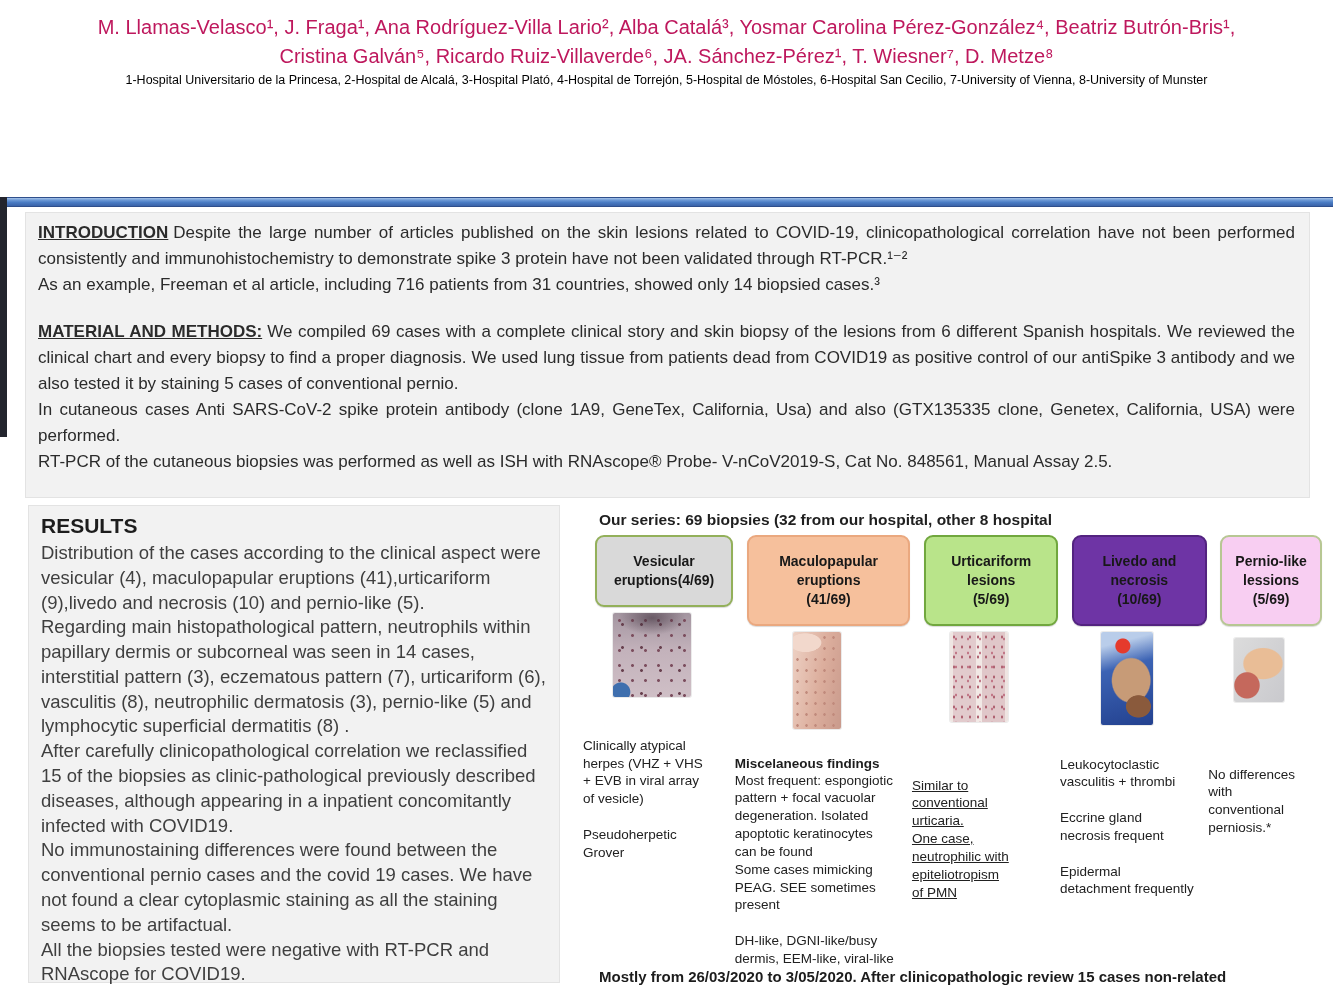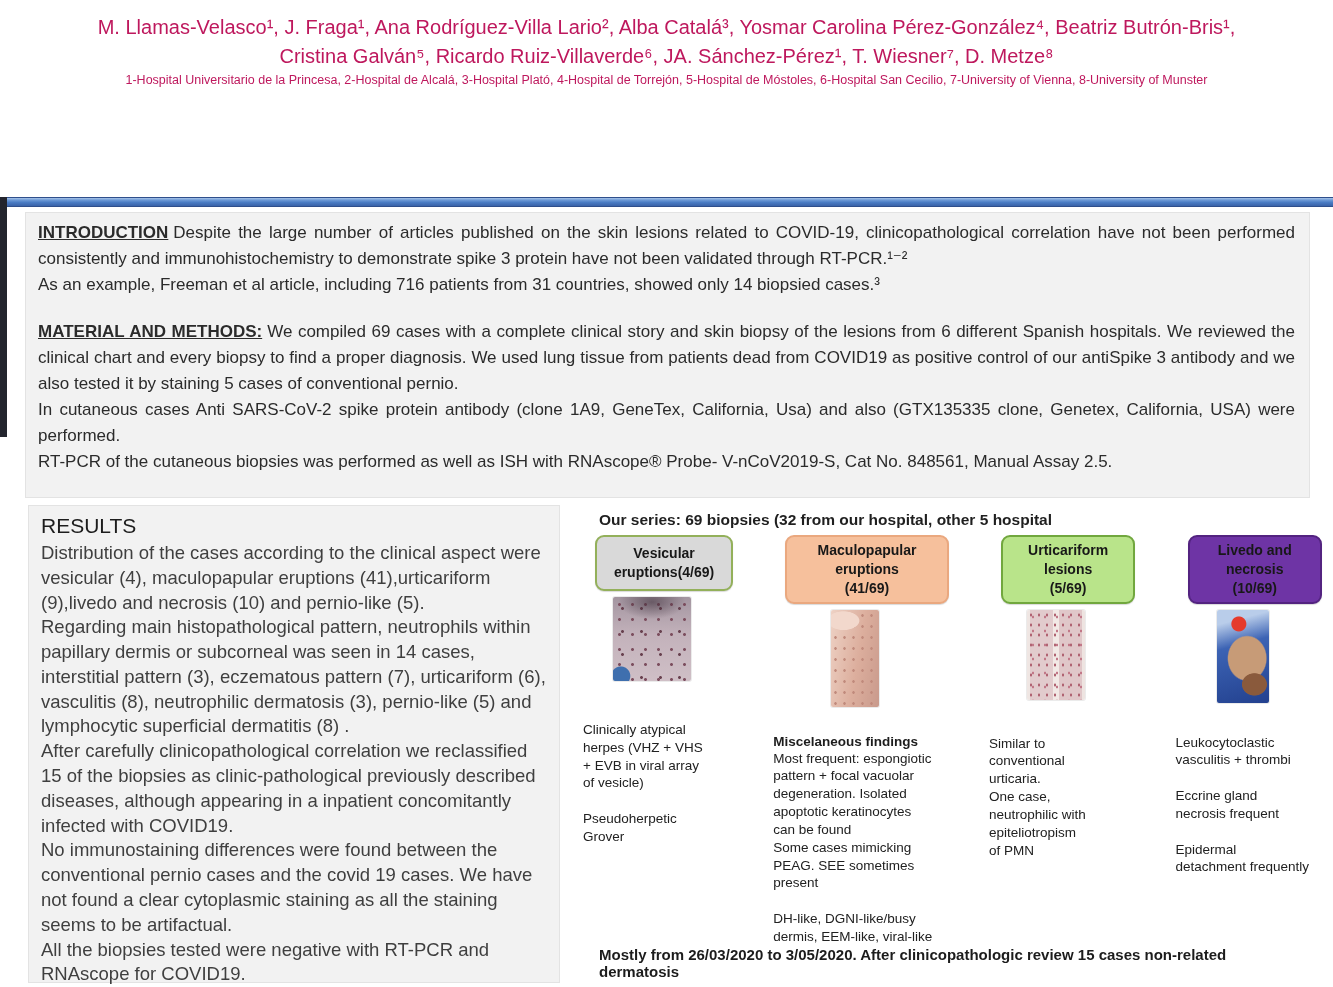--- a/index.html
+++ b/index.html
@@ -10,21 +10,21 @@
   
   .header{position:absolute;top:6px;left:0;width:100%;text-align:center;}
   .title{
     font-size:33px;font-weight:800;line-height:1.22;letter-spacing:-0.5px;
     color:#0c0c0c;white-space:pre-line;margin:0 auto;
   }
   .authors{
     font-size:20px;color:#be185d;margin:7px 70px 0;line-height:1.45;
   }
   .affiliations{
-    font-size:12.5px;color:#be185d;margin:2px 10px 0;
+    font-size:12.5px;color:#000000;margin:2px 10px 0;
   }
   
   .blue-bar{
     position:absolute;left:0;top:197px;width:100%;height:10px;
     background:linear-gradient(180deg,#a8c4e8 0%,#6f9bd6 25%,#4a7cc4 55%,#3a62a8 100%);
     border-top:1px solid #2f4f8c;border-bottom:1px solid #2f4f8c;box-sizing:border-box;
   }
   .left-edge{
     position:absolute;left:0;top:197px;width:7px;height:240px;background:#23252e;
   }
@@ -35,40 +35,40 @@
     font-size:17px;line-height:1.52;color:#2b2b2b;text-align:justify;
   }
   .intro-block p{margin:0 0 0 0;white-space:pre-line;}
   .intro-block p + p{margin-top:22px;}
   .lead-heading{font-weight:bold;text-decoration:underline;padding-right:5px;white-space:normal;}
   
   .results-block{
     position:absolute;left:28px;top:505px;width:532px;height:478px;box-sizing:border-box;
     background:#f2f2f2;border:1px solid #e3e3e3;padding:8px 12px 8px 12px;
   }
-  .results-heading{font-size:21px;font-weight:normal;color:#1d1d1d;margin:0 0 3px 0;}
+  .results-heading{font-size:21px;font-weight:bold;color:#1d1d1d;margin:0 0 3px 0;}
   .results-body{font-size:18.5px;line-height:1.34;color:#3f3f3f;white-space:pre-line;}
   
   .series-panel{
     position:absolute;left:583px;top:505px;width:727px;height:480px;box-sizing:border-box;
     display:flex;flex-direction:column;
   }
   .series-line{font-size:15.5px;color:#1f1f1f;padding:6px 0 6px 16px;font-weight:600;}
   .cat-grid{display:flex;justify-content:space-between;align-items:flex-start;flex:1;}
   .cat-col{display:flex;flex-direction:column;align-items:center;}
   .cat-col:nth-child(1){width:19%;}
   .cat-col:nth-child(2){width:22.5%;}
   .cat-col:nth-child(3){width:18.5%;}
   .cat-col:nth-child(4){width:18.5%;}
   .cat-col:nth-child(5){width:14%;}
   .cat-box{
     width:100%;box-sizing:border-box;min-height:56px;border:2.5px solid #888;border-radius:9px;
     display:flex;align-items:center;justify-content:center;text-align:center;
     font-size:14px;font-weight:600;line-height:1.35;color:#181818;white-space:pre-line;
-    padding:4px 4px;box-shadow:0 1px 1px rgba(0,0,0,.15);margin-left:24px;
+    padding:15px 4px;box-shadow:0 1px 1px rgba(0,0,0,.15);margin-left:24px;
   }
   .photo-wrap{height:104px;width:100%;display:flex;justify-content:center;align-items:flex-start;margin:6px 0 20px;}
   .photo{border-radius:2px;box-shadow:0 0 0 1px rgba(0,0,0,.08);}
   .cat-col:nth-child(1) .photo{
     width:78px;height:84px;
     background:
       radial-gradient(ellipse 60% 28% at 50% 6%, rgba(54,38,50,.55), rgba(54,38,50,0) 72%),
       radial-gradient(circle at 10% 94%, #3f6fae 0 9px, rgba(0,0,0,0) 10px),
       radial-gradient(#7c4e5e 1px, rgba(0,0,0,0) 1.7px),
       radial-gradient(#68414f 1px, rgba(0,0,0,0) 1.6px),
@@ -103,21 +103,21 @@
     width:50px;height:64px;margin-top:6px;
     background:
       radial-gradient(ellipse 42% 34% at 26% 74%, #c5685c 0 58%, rgba(0,0,0,0) 63%),
       radial-gradient(ellipse 68% 42% at 58% 40%, #e9bd96 0 56%, rgba(0,0,0,0) 60%),
       linear-gradient(120deg,#dcdcdc,#c9c9cd);
   }
   .desc-wrap{width:100%;}
   .desc-title{font-size:13.5px;font-weight:bold;color:#1d1d1d;margin-bottom:1px;}
   .desc{font-size:13.5px;line-height:1.32;color:#212121;white-space:pre-line;}
   .cat-col:nth-child(1) .desc{max-width:128px;}
-  .cat-col:nth-child(3) .desc{max-width:102px;margin-top:1px;}
+  .cat-col:nth-child(3) .desc{max-width:102px;margin-top:21px;text-decoration:underline;}
   .cat-col:nth-child(4) .desc{max-width:145px;}
   .cat-col:nth-child(5) .desc{max-width:110px;margin-top:10px;}
   .footnote{font-size:15px;color:#1c1c1c;padding:0 0 8px 16px;font-weight:600;}
 </style>
 </head>
 <body>
 
 <div class="page">
 
   <div class="header">
@@ -139,21 +139,21 @@
   <div class="results-block">
     <div class="results-heading">RESULTS</div>
     <div class="results-body">Distribution of the cases according to the clinical aspect were vesicular (4), maculopapular eruptions (41),urticariform (9),livedo and necrosis (10) and pernio-like (5).
 Regarding main histopathological pattern, neutrophils within papillary dermis or subcorneal was seen in 14 cases, interstitial pattern (3), eczematous pattern (7), urticariform (6), vasculitis (8), neutrophilic dermatosis (3), pernio-like (5) and lymphocytic superficial dermatitis (8) .
 After carefully clinicopathological correlation we reclassified 15 of the biopsies as clinic-pathological previously described diseases, although appearing in a inpatient concomitantly infected with COVID19.
 No immunostaining differences were found between the conventional pernio cases and the covid 19 cases. We have not found a clear cytoplasmic staining as all the staining seems to be artifactual.
 All the biopsies tested were negative with RT-PCR and RNAscope for COVID19.</div>
   </div>
 
   <div class="series-panel">
-    <div class="series-line">Our series: 69 biopsies (32 from our hospital, other 5 hospital</div>
+    <div class="series-line">Our series: 69 biopsies (32 from our hospital, other 8 hospital</div>
     <div class="cat-grid" id="cat-grid">
   <div class="cat-col">
     <div class="cat-box" style="background: rgb(217, 217, 217); border-color: rgb(147, 176, 90);">Vesicular
 eruptions(4/69)</div>
     <div class="photo-wrap">
       <div class="photo"></div>
     </div>
     <div class="desc-wrap">
 
       <div class="desc">Clinically atypical herpes (VHZ + VHS + EVB in viral array of vesicle)
@@ -199,17 +199,28 @@
     <div class="desc-wrap">
 
       <div class="desc">Leukocytoclastic vasculitis + thrombi
 
 Eccrine gland necrosis frequent
 
 Epidermal detachment frequently</div>
     </div>
   </div>
 
+  <div class="cat-col">
+    <div class="cat-box" style="background: rgb(248, 206, 242); border-color: rgb(183, 199, 147);">Pernio-like
+lessions (5/69)</div>
+    <div class="photo-wrap">
+      <div class="photo"></div>
+    </div>
+    <div class="desc-wrap">
+
+      <div class="desc">No differences with conventional perniosis.*</div>
+    </div>
+  </div>
 </div>
     <div class="footnote">Mostly from 26/03/2020 to 3/05/2020. After clinicopathologic review 15 cases non-related dermatosis</div>
   </div>
 
 </div>
 
 </body></html>

